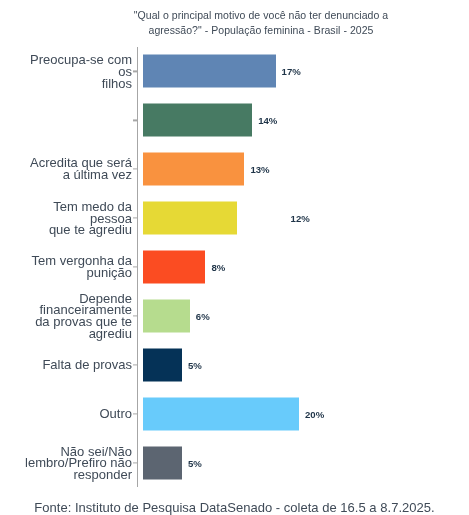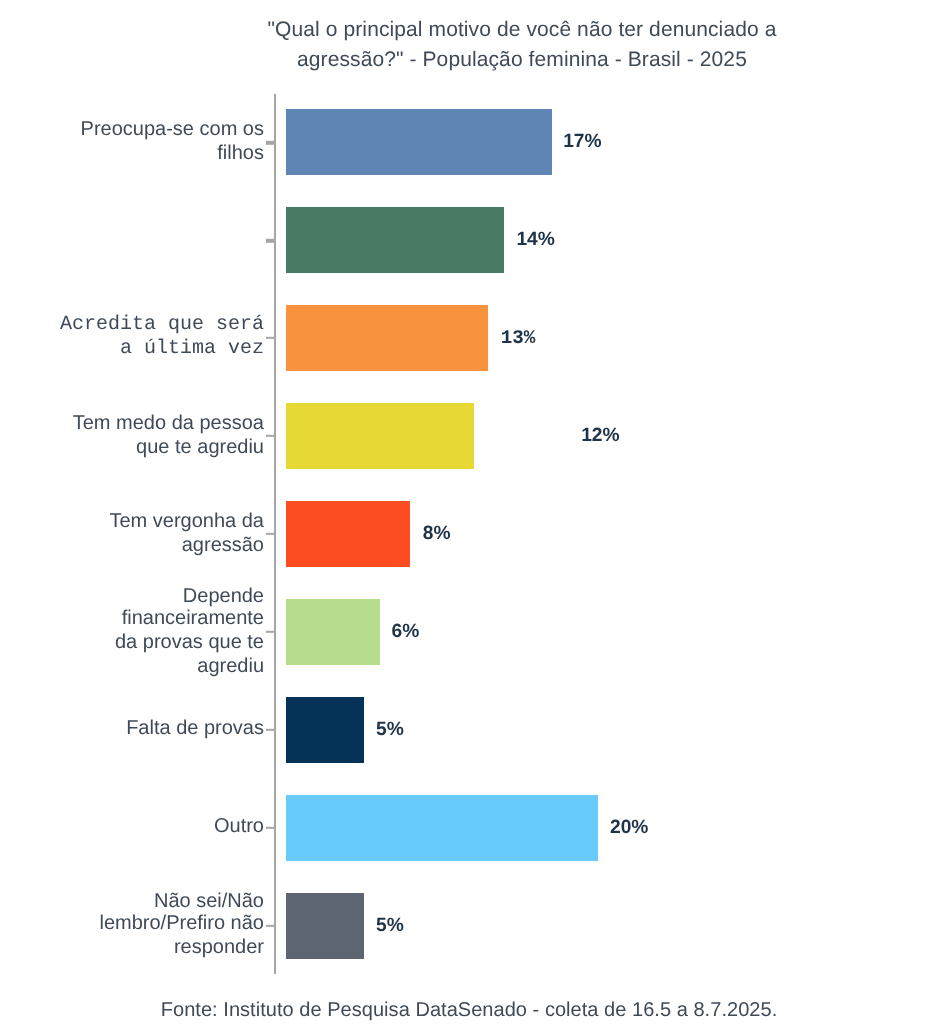--- a/index.html
+++ b/index.html
@@ -54,21 +54,21 @@
     position: absolute;
     left: 0;
     width: 469px;
     height: 48.8px;
   }
   .cat-label {
     position: absolute;
     right: 337px;          
     width: 112px;
     text-align: right;
-    font-size: 10px;
+    font-size: 13px;
     line-height: 11.6px;
     color: #3f4a57;
     top: 50%;
     transform: translateY(-50%);
   }
   .tick {
     position: absolute;
     left: 133px;
     top: 50%;
     width: 4px;
@@ -93,21 +93,21 @@
     white-space: nowrap;
   }
 
   
   .footnote {
     position: absolute;
     left: 0;
     top: 500px;
     width: 469px;
     text-align: center;
-    font-size: 10px;
+    font-size: 13px;
     color: #3f4a57;
     letter-spacing: 0.02px;
   }
 </style>
 </head>
 <body>
 
 <div id="chart-root">
 
   <div class="chart-title">
@@ -125,42 +125,42 @@
           </div>
           <div class="tick"></div>
           <div class="bar" style="width: 132.6px; height: 33px; background: rgb(95, 133, 180);"></div>
           <div class="bar-value" style="left: 281.6px;">17%</div>
         </div>
         <div class="bar-row" style="top: 48.8889px; height: 48.8889px;">
           <div class="tick"></div>
           <div class="bar" style="width: 109.2px; height: 33px; background: rgb(71, 122, 99);"></div>
           <div class="bar-value" style="left: 258.2px;">14%</div>
         </div>
-        <div class="bar-row" style="top: 97.7778px; height: 48.8889px; font-family: Liberation Mono, monospace;">
+        <div class="bar-row" style="top: 97.7778px; height: 48.8889px;">
           <div class="cat-label">
             <div>Acredita que será</div>
             <div>a última vez</div>
           </div>
           <div class="tick"></div>
           <div class="bar" style="width: 101.4px; height: 33px; background: rgb(249, 146, 63);"></div>
           <div class="bar-value" style="left: 250.4px;">13%</div>
         </div>
         <div class="bar-row" style="top: 146.667px; height: 48.8889px;">
           <div class="cat-label">
             <div>Tem medo da pessoa</div>
             <div>que te agrediu</div>
           </div>
           <div class="tick"></div>
           <div class="bar" style="width: 93.6px; height: 33px; background: rgb(230, 217, 53);"></div>
           <div class="bar-value" style="left: 242.6px; margin-left: 48px;">12%</div>
         </div>
         <div class="bar-row" style="top: 195.556px; height: 48.8889px;">
           <div class="cat-label">
             <div>Tem vergonha da</div>
-            <div>agressão</div>
+            <div>punição</div>
           </div>
           <div class="tick"></div>
           <div class="bar" style="width: 62.4px; height: 33px; background: rgb(251, 76, 34);"></div>
           <div class="bar-value" style="left: 211.4px;">8%</div>
         </div>
         <div class="bar-row" style="top: 244.444px; height: 48.8889px;">
           <div class="cat-label">
             <div>Depende</div>
             <div>financeiramente</div>
             <div>da provas que te</div>

